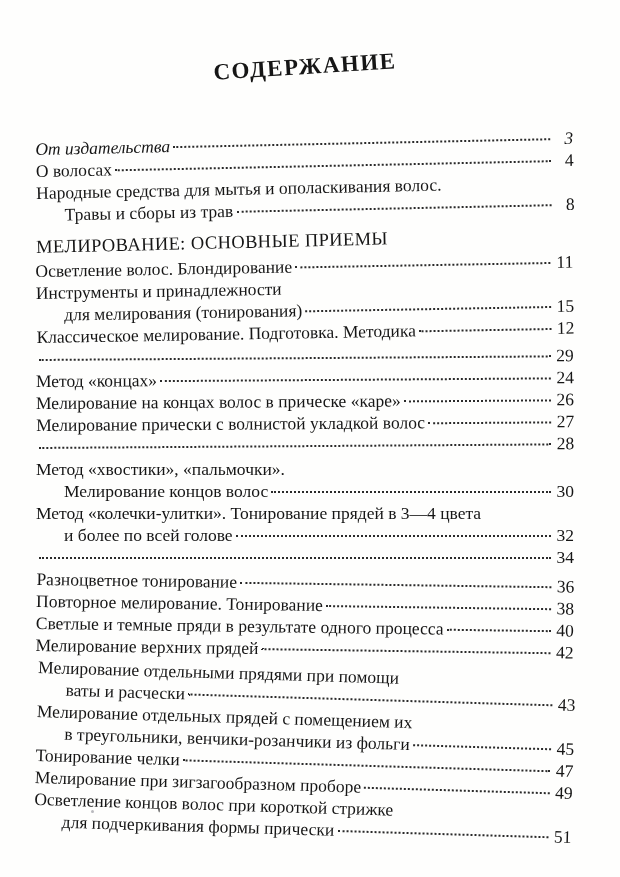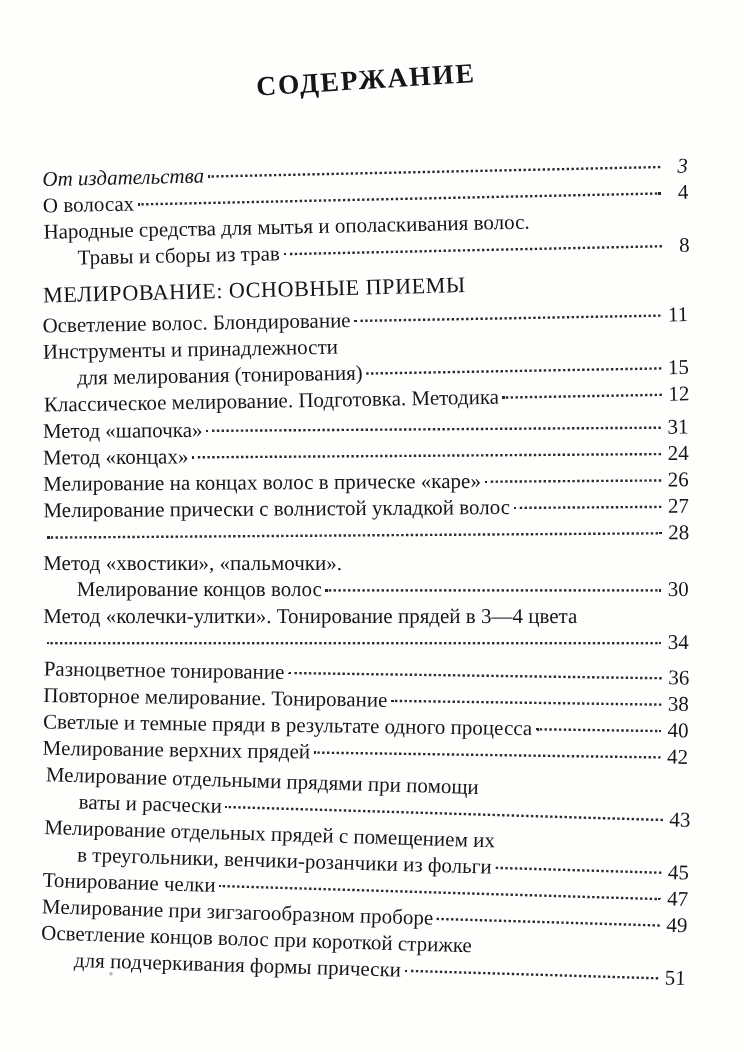--- a/index.html
+++ b/index.html
@@ -119,23 +119,22 @@
       </div>
       <div class="row">
         <span class="t">Классическое мелирование. Подготовка. Методика</span>
         <span class="leader"></span>
         <span class="pg">12</span>
       </div>
     </div>
 
     <div class="grp tilt-c">
       <div class="row">
-        <span class="t">Метод «шапочка»</span>
-        <span class="leader"></span>
-        <span class="pg">31</span>
+        <span class="leader"></span>
+        <span class="pg">29</span>
       </div>
       <div class="row">
         <span class="t">Метод «концах»</span>
         <span class="leader"></span>
         <span class="pg">24</span>
       </div>
       <div class="row">
         <span class="t">Мелирование на концах волос в прическе «каре»</span>
         <span class="leader"></span>
         <span class="pg">26</span>
@@ -155,20 +154,25 @@
       <div class="row">
         <span class="t">Метод «хвостики», «пальмочки».</span>
       </div>
       <div class="row ind">
         <span class="t">Мелирование концов волос</span>
         <span class="leader"></span>
         <span class="pg">30</span>
       </div>
       <div class="row">
         <span class="t">Метод «колечки-улитки». Тонирование прядей в 3—4 цвета</span>
+      </div>
+      <div class="row ind">
+        <span class="t">и более по всей голове</span>
+        <span class="leader"></span>
+        <span class="pg">32</span>
       </div>
       <div class="row">
         <span class="leader"></span>
         <span class="pg">34</span>
       </div>
     </div>
 
     <div class="grp tilt-e">
       <div class="row">
         <span class="t">Разноцветное тонирование</span>

